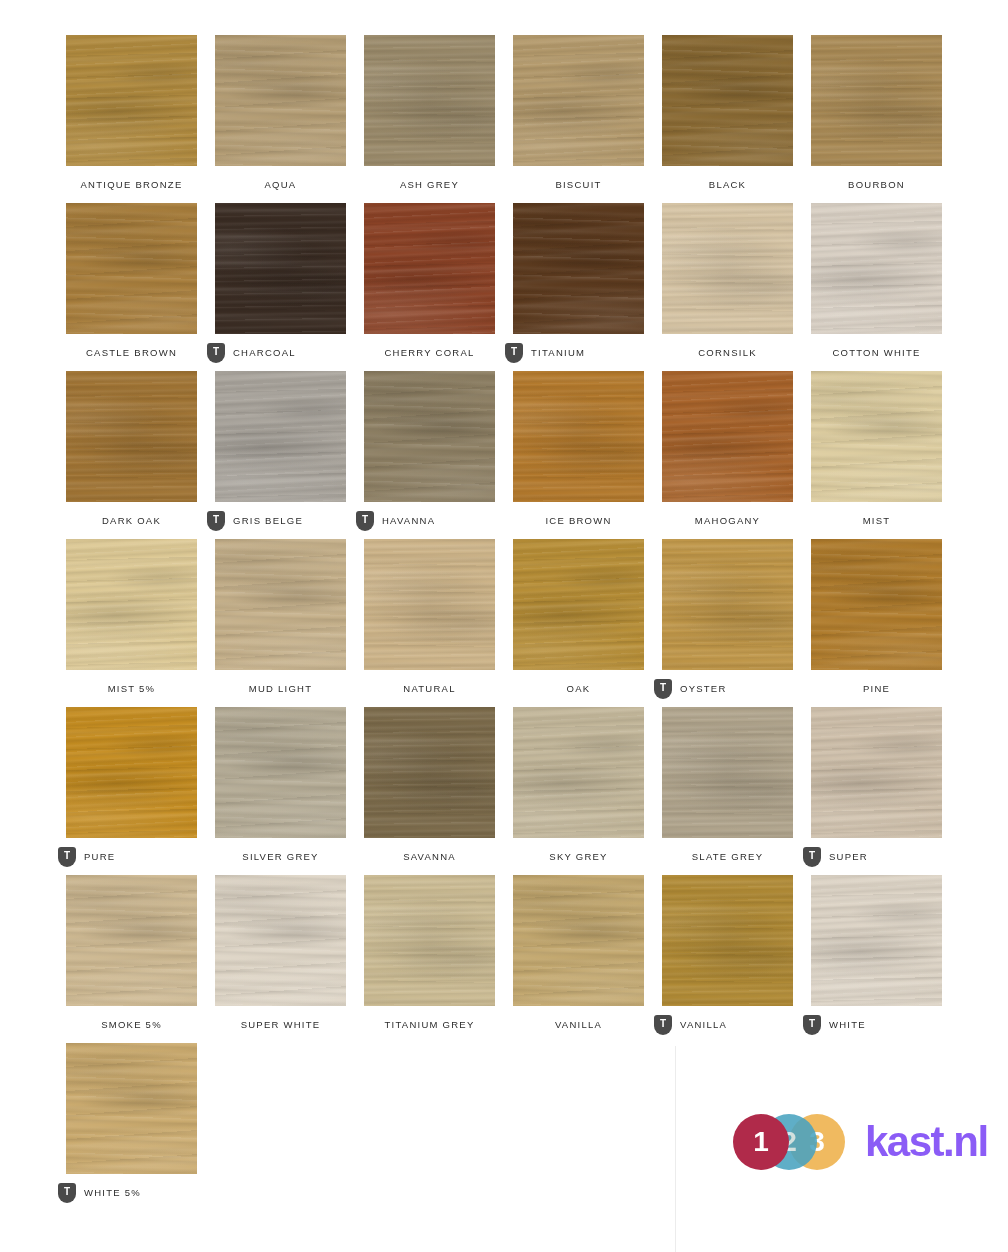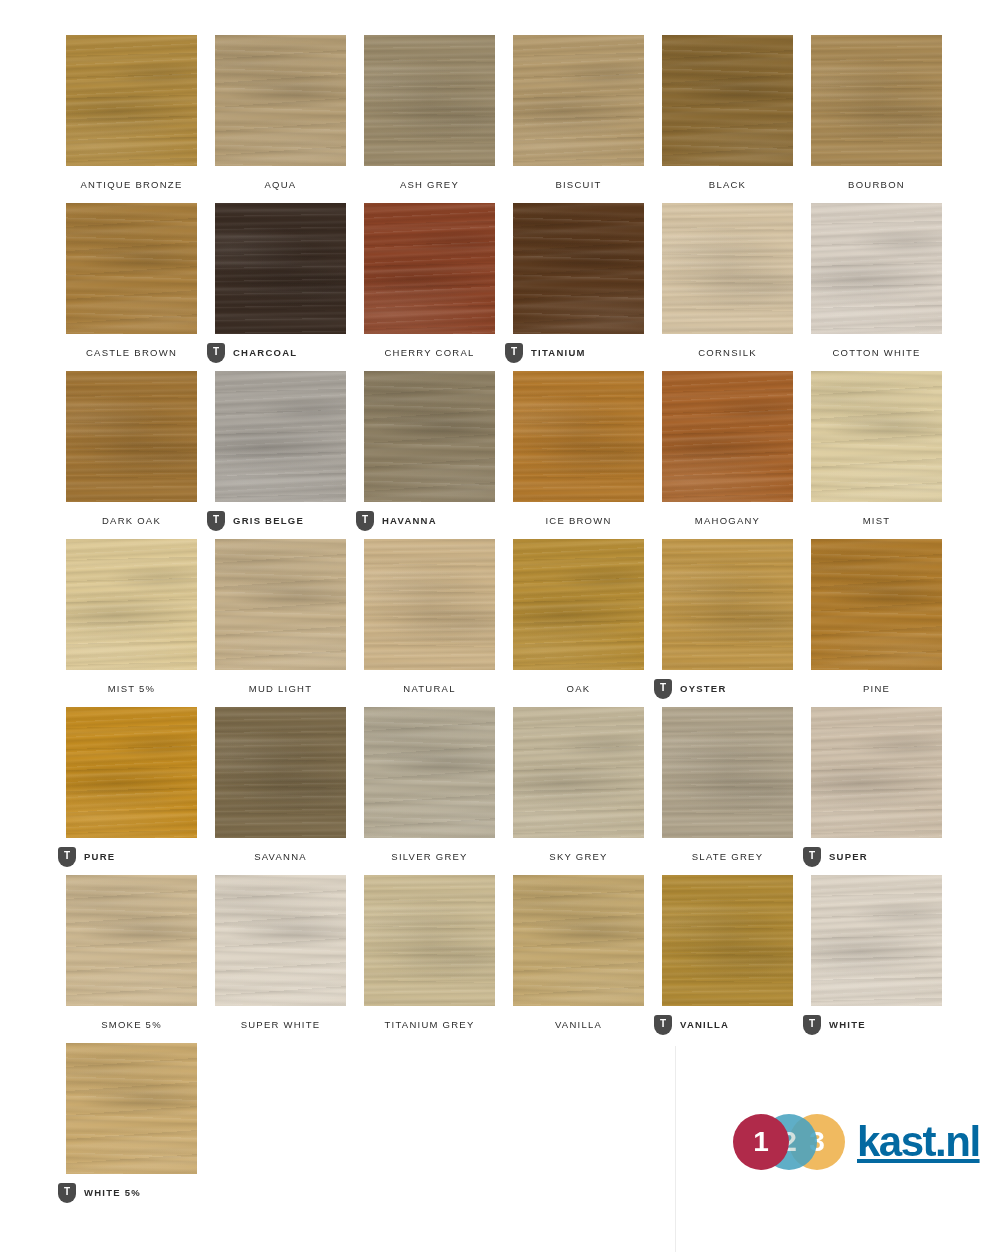--- a/index.html
+++ b/index.html
@@ -155,21 +155,20 @@
     font-weight:400;
     white-space:nowrap;
     font-family:"Liberation Sans", sans-serif;
   }
   .caption.has-badge{
     justify-content:flex-start;
     padding-left:0;
   }
   .caption.has-badge .label{
     margin-left:8px;
-    font-weight:bold;
   }
 
   
   .badge{
     width:18px;
     height:20px;
     flex:0 0 18px;
     background:#4a4a4a;
     border-radius:3px 3px 9px 9px;
     display:flex;
@@ -226,28 +225,27 @@
     font-weight:700;
     font-family:"Liberation Sans", sans-serif;
   }
   .lc1{ left:0px;   background:#b02a4a; z-index:3;}
   .lc2{ left:28px;  background:#4aa3c0; opacity:0.88; z-index:2;}
   .lc3{ left:56px;  background:#eeb košt; }
   .lc3{ left:56px;  background:#efb553; opacity:0.92; z-index:1;}
   .lc .num{ position:relative; z-index:4; }
   .lc2 .num{ color:#cfe6ef; }
   .logo-word{
-    margin-left:12px;
+    margin-left:20px;
     font-size:42px;
     font-weight:700;
-    color:#0369a1;
+    color:#8b5cf6;
     letter-spacing:-1.5px;
     line-height:1;
     font-family:"Liberation Sans", sans-serif;
-    text-decoration:underline;
   }
 </style>
 </head>
 <body>
 
 <div id="sheet">
 
   <div class="grid" id="grid">
       <div class="cell">
         <div class="swatch" style="background-color: rgb(176, 138, 62);">
@@ -461,33 +459,33 @@
           <div class="grain "></div>
         </div>
         <div class="caption has-badge">
           <div class="badge">
             <span class="t">T</span>
           </div>
           <span class="label">PURE</span>
         </div>
       </div>
       <div class="cell">
+        <div class="swatch" style="background-color: rgb(181, 172, 150);">
+          <div class="grain v2"></div>
+        </div>
+        <div class="caption">
+          <span class="label">SILVER GREY</span>
+        </div>
+      </div>
+      <div class="cell">
         <div class="swatch" style="background-color: rgb(123, 106, 74);">
           <div class="grain v3"></div>
         </div>
         <div class="caption">
           <span class="label">SAVANNA</span>
-        </div>
-      </div>
-      <div class="cell">
-        <div class="swatch" style="background-color: rgb(181, 172, 150);">
-          <div class="grain v2"></div>
-        </div>
-        <div class="caption">
-          <span class="label">SILVER GREY</span>
         </div>
       </div>
       <div class="cell">
         <div class="swatch" style="background-color: rgb(195, 183, 154);">
           <div class="grain "></div>
         </div>
         <div class="caption">
           <span class="label">SKY GREY</span>
         </div>
       </div>

